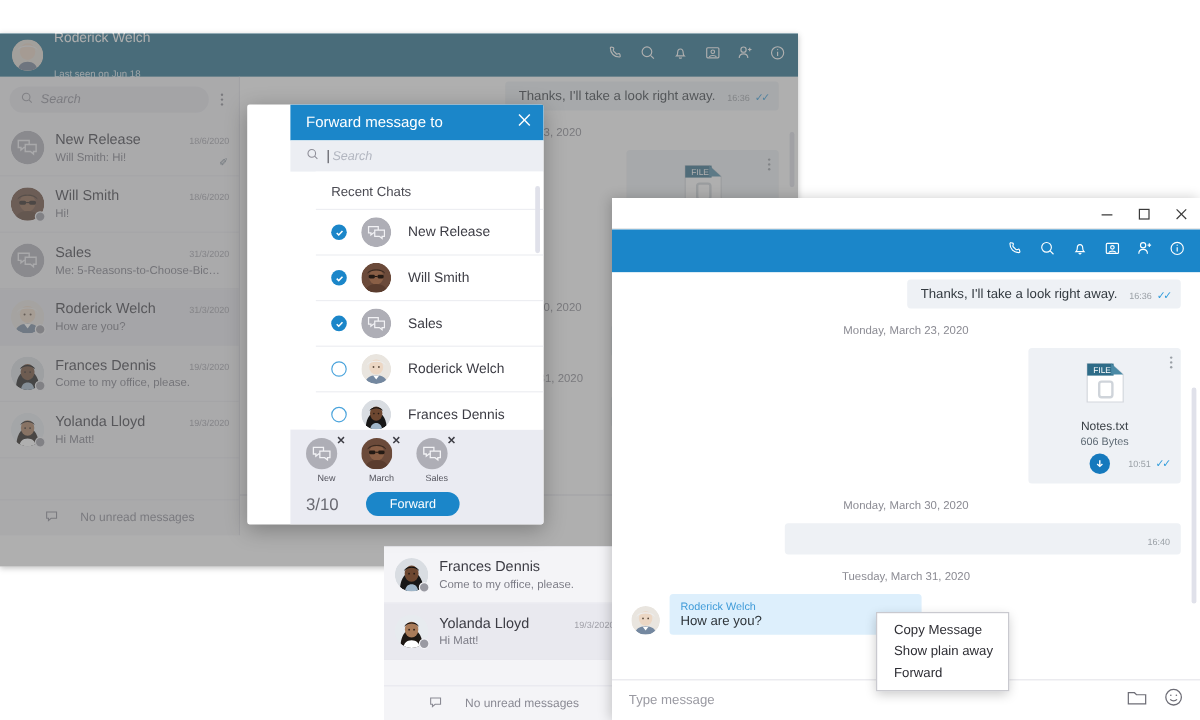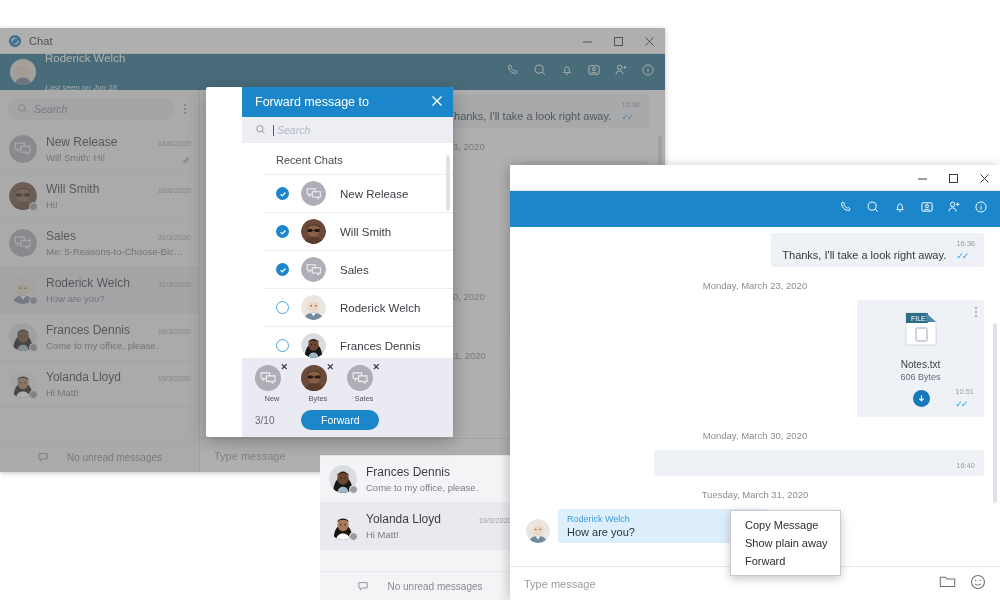--- a/index.html
+++ b/index.html
@@ -24,21 +24,21 @@
     width: 31px; height: 26px; display: flex; align-items: center; justify-content: center;
     color: #4a4a4a;
   }
   .tb-btn svg { display: block; }
 
   
   .apphead { height: 36px; display: flex; align-items: center; padding: 0 10px; }
   .apphead .avatar { width: 26px; height: 26px; border-radius: 50%; flex: none; overflow: hidden; }
   .apphead .names { margin-left: 9px; line-height: 1.15; }
   .apphead .nm { font-size: 11.5px; color: #fff; }
-  .apphead .sub { font-size: 8px; color: #dbe9ef; margin-top: 17px; font-style: italic; }
+  .apphead .sub { font-size: 8px; color: #dbe9ef; margin-top: 17px; }
   .apphead .icons { margin-left: auto; display: flex; align-items: center; gap: 13px; }
   .apphead .icons span { display: block; color: #fff; }
 
   
   .side { background: #f4f4f7; border-right: 1px solid #e3e3e8; position: relative; }
   .searchrow { display: flex; align-items: center; padding: 8px 6px 6px 8px; }
   .searchbox {
     flex: 1; height: 22px; border-radius: 11px; background: #e6e6ec;
     display: flex; align-items: center; padding: 0 9px; gap: 6px;
   }
@@ -69,21 +69,21 @@
 
   
   .conv { background: #fff; position: relative; overflow: hidden; }
   .daysep { text-align: center; font-size: 9.5px; color: #8b8b93; margin: 13px 0 9px; }
   .bubble-row { display: flex; padding: 0 16px; margin-bottom: 4px; }
   .bubble {
     background: #eef1f5; border-radius: 3px; padding: 6px 9px 6px 11px;
     display: flex; align-items: flex-end; gap: 10px; max-width: 78%;
   }
   .bubble .txt { font-size: 11px; color: #333a40; }
-  .bmeta { display: flex; align-items: flex-start; gap: 4px; margin-left: auto; flex-direction: column; }
+  .bmeta { display: flex; align-items: center; gap: 4px; margin-left: auto; }
   .btime { font-size: 7.5px; color: #9aa0a6; }
   .ticks { color: #2f9bdb; font-size: 9px; line-height: 1; letter-spacing: -2px; }
 
   .filecard {
     background: #eef1f5; border-radius: 3px; width: 127px; padding: 9px 10px 8px;
     position: relative; text-align: center;
   }
   .filecard .kebab2 { position: absolute; right: 7px; top: 7px; display: flex; flex-direction: column; gap: 2px; }
   .filecard .kebab2 i { width: 2px; height: 2px; border-radius: 50%; background: #9aa0a6; display: block; }
   .fname { font-size: 10px; color: #3a4046; margin-top: 6px; }
@@ -141,21 +141,21 @@
   .modal-foot { background: #eaebf2; padding: 7px 13px 7px; }
   .chips { display: flex; gap: 12px; }
   .chip { width: 34px; text-align: center; position: relative; }
   .chip .av { width: 26px; height: 26px; border-radius: 50%; overflow: hidden; margin: 0 auto; }
   .chip .x {
     position: absolute; right: 1px; top: -2px; font-size: 9px; color: #3c3c44; font-weight: bold;
     line-height: 1;
   }
   .chip .nm { font-size: 7.5px; color: #55555e; margin-top: 3px; }
   .foot-bot { display: flex; align-items: center; margin-top: 7px; }
-  .count { font-size: 10px; color: #6a6a72; }
+  .count { font-size: 14px; color: #6a6a72; }
   .fwdbtn {
     margin: 0 auto; background: #1b86c9; color: #fff; border-radius: 11px;
     font-size: 10.5px; padding: 4px 20px; border: none;
   }
 
   
   .ctxmenu {
     position: absolute; background: #fff; border: 1px solid #c9c9cf;
     box-shadow: 0 3px 9px rgba(0,0,0,.22); padding: 5px 0; min-width: 98px;
   }
@@ -165,48 +165,20 @@
   .face { width: 100%; height: 100%; position: relative; }
   .grp { width: 100%; height: 100%; background: #aeaeb6; display: flex; align-items: center; justify-content: center; }
 </style>
 </head>
 <body>
 
 <div class="stage">
 
   <div class="win" style="left:0;top:28px;width:665px;height:444px;box-shadow:0 1px 5px rgba(0,0,0,.25);">
 
-    <div class="titlebar">
-      <span class="tb-logo">
-        <svg viewBox="0 0 16 16" width="14" height="14">
-          <circle cx="8" cy="8" r="7" fill="#1777b5"></circle>
-          <path d="M4 6.2c1.6-2.2 5-2.6 7-1.1-1.9-.3-3.9.2-5.1 1.6-.9 1-1.2 2.3-.7 3.2-1.2-.8-1.8-2.3-1.2-3.7z" fill="#fff"></path>
-          <path d="M12 9.9c-1.6 2.2-5 2.6-7 1.1 1.9.3 3.9-.2 5.1-1.6.9-1 1.2-2.3.7-3.2 1.2.8 1.8 2.3 1.2 3.7z" fill="#cfe6f5"></path>
-        </svg>
-      </span>
-      <span class="tb-title">Chat</span>
-      <div class="tb-ctrls">
-        <span class="tb-btn">
-          <svg width="11" height="11" viewBox="0 0 11 11">
-              <line x1="1" y1="6" x2="10" y2="6" stroke="#3a3a3a" stroke-width="1"></line>
-            </svg>
-        </span>
-        <span class="tb-btn">
-          <svg width="11" height="11" viewBox="0 0 11 11">
-              <rect x="1.5" y="1.5" width="8" height="8" fill="none" stroke="#3a3a3a" stroke-width="1"></rect>
-            </svg>
-        </span>
-        <span class="tb-btn">
-          <svg width="11" height="11" viewBox="0 0 11 11">
-              <line x1="1.5" y1="1.5" x2="9.5" y2="9.5" stroke="#3a3a3a" stroke-width="1"></line>
-              <line x1="9.5" y1="1.5" x2="1.5" y2="9.5" stroke="#3a3a3a" stroke-width="1"></line>
-            </svg>
-        </span>
-      </div>
-    </div>
 
     <div class="apphead" style="background:#1d6b89;">
       <span class="avatar">
         <span class="face" style="display:block;background:#d8cfc6;">
           <svg viewBox="0 0 26 26" width="26" height="26">
             <circle cx="13" cy="13" r="13" fill="#e3ded6"></circle>
             <ellipse cx="13" cy="10" rx="6.5" ry="7" fill="#e8d3c2"></ellipse>
             <path d="M4.5 9c1-5.5 16-5.5 17 0-1.5-2-4-3-8.5-3S6 7 4.5 9z" fill="#e9e9e9"></path>
             <path d="M5 26c0-5 3.6-7.5 8-7.5s8 2.5 8 7.5z" fill="#6f7f95"></path>
           </svg>
@@ -800,21 +772,21 @@
                 </svg>
               </span></span><span class="x">✕</span><div class="nm">New</div></div>
           <div class="chip"><span class="av"><span style="display:block;width:26px;height:26px;border-radius:50%;overflow:hidden;"><svg viewBox="0 0 30 30" width="100%" height="100%">
                   <rect width="30" height="30" fill="#6b4a3a"></rect>
                   <ellipse cx="15" cy="14" rx="7.2" ry="7.8" fill="#8a5f46"></ellipse>
                   <path d="M6 11c1.5-6 16.5-6 18 0-2.5-2.5-5.5-3.4-9-3.4S8.5 8.5 6 11z" fill="#3b2a20"></path>
                   <rect x="7.5" y="12" width="6.2" height="3.6" rx="1.4" fill="#241a14"></rect>
                   <rect x="16.3" y="12" width="6.2" height="3.6" rx="1.4" fill="#241a14"></rect>
                   <rect x="13.7" y="13.2" width="2.6" height="1" fill="#241a14"></rect>
                   <path d="M4 30c0-6 5-8.8 11-8.8S26 24 26 30z" fill="#5a3c2e"></path>
-                </svg></span></span><span class="x">✕</span><div class="nm">Bytes</div></div>
+                </svg></span></span><span class="x">✕</span><div class="nm">March</div></div>
           <div class="chip"><span class="av"><span class="grp" style="width:26px;height:26px;border-radius:50%;">
                 <svg width="16.12" height="16.12" viewBox="0 0 18 16" fill="none" stroke="#f2f2f5" stroke-width="1.2">
                   <path d="M1.3 2.2h9.4v6.1H6.2L3.6 10.4V8.3H1.3z"></path>
                   <path d="M7.3 5.6h9.4v6.1h-2.3v2.1l-2.6-2.1H7.3z" fill="#aeaeb6"></path>
                 </svg>
               </span></span><span class="x">✕</span><div class="nm">Sales</div></div>
         </div>
       <div class="foot-bot">
         <span class="count">3/10</span>
         <button class="fwdbtn">Forward</button>

